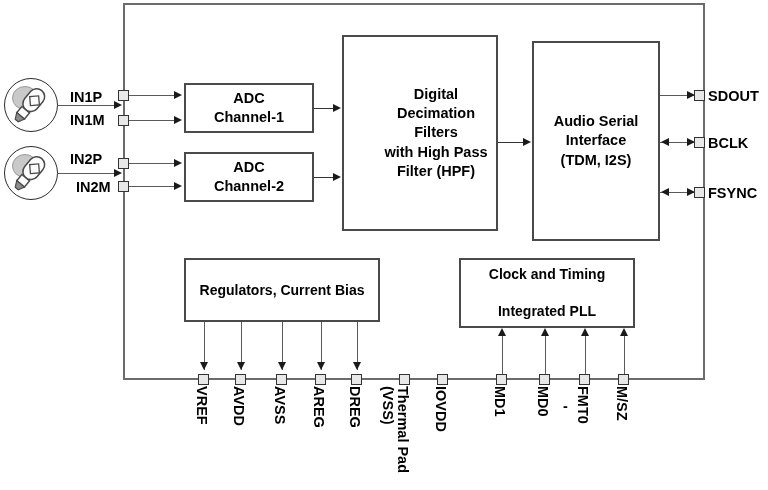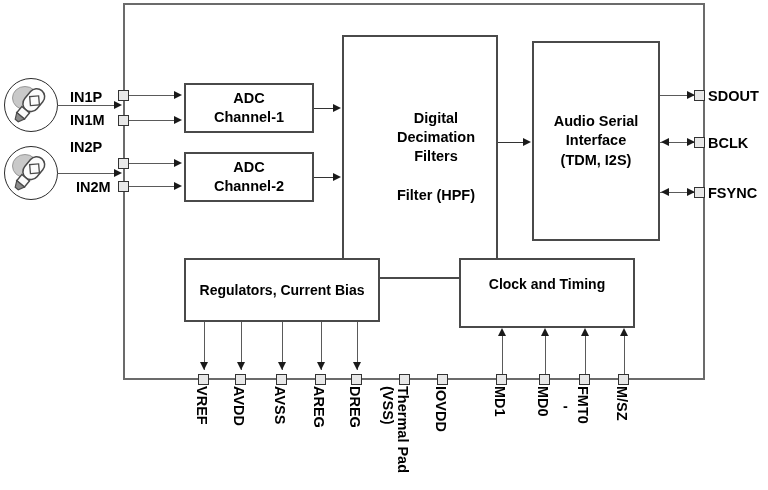--- a/index.html
+++ b/index.html
@@ -40,21 +40,21 @@
     justify-content: center;
     text-align: center;
     font-weight: bold;
     color: #000000;
     line-height: 1.32;
   }
   .block-text { display: block; padding: 0 4px; }
 
   #adc1 { left: 184px; top: 83px; width: 130px; height: 50px; font-size: 14.5px; }
   #adc2 { left: 184px; top: 152px; width: 130px; height: 50px; font-size: 14.5px; }
-  #ddf   { left: 342px; top: 35px; width: 156px; height: 244px; font-size: 14.5px; padding-left: 32px; }
+  #ddf   { left: 342px; top: 35px; width: 156px; height: 196px; font-size: 14.5px; padding-left: 32px; }
   #asi   { left: 532px; top: 41px; width: 128px; height: 200px; font-size: 14.5px; }
   #reg   { left: 184px; top: 258px; width: 196px; height: 64px; font-size: 14px; }
   #clk   { left: 459px; top: 258px; width: 176px; height: 70px; font-size: 14px; }
 
   
   .mic {
     position: absolute;
     width: 54px;
     height: 54px;
     border: 1.4px solid #2b2b2b;
@@ -164,21 +164,21 @@
   </div>
 
   <div class="hline" style="left:57px; top:105px; width:62px;"></div>
   <div class="arrow-r" style="left:114px; top:100.5px;"></div>
 
   <div class="hline" style="left:57px; top:173px; width:62px;"></div>
   <div class="arrow-r" style="left:114px; top:168.5px;"></div>
 
   <div class="pin-label" style="left:70px; top:89px;">IN1P</div>
   <div class="pin-label" style="left:70px; top:112px;">IN1M</div>
-  <div class="pin-label" style="left:70px; top:139px;">IN2P</div>
+  <div class="pin-label" style="left:70px; top:151px;">IN2P</div>
   <div class="pin-label" style="left:76px; top:179px;">IN2M</div>
 
   <div class="pad" style="left:118px; top:90px;"></div>
   <div class="pad" style="left:118px; top:115px;"></div>
   <div class="pad" style="left:118px; top:158px;"></div>
   <div class="pad" style="left:118px; top:181px;"></div>
 
   <div class="hline" style="left:129px; top:95px; width:47px;"></div>
   <div class="arrow-r" style="left:174px; top:91px;"></div>
   <div class="hline" style="left:129px; top:120px; width:47px;"></div>
@@ -207,21 +207,21 @@
   <div class="arrow-r" style="left:333px; top:104px;"></div>
 
   <div class="hline hline-dark" style="left:314px; top:177px; width:22px;"></div>
   <div class="arrow-r" style="left:333px; top:173px;"></div>
 
   <div class="block" id="ddf">
     <span class="block-text">
       <span>Digital</span><br>
       <span>Decimation</span><br>
       <span>Filters</span><br>
-      <br>
+      <span>with High Pass</span><br>
       <span>Filter (HPF)</span>
     </span>
   </div>
 
   <div class="hline hline-dark" style="left:498px; top:142px; width:28px;"></div>
   <div class="arrow-r" style="left:523px; top:138px;"></div>
 
   <div class="block" id="asi">
     <span class="block-text">
       <span>Audio Serial</span><br>
@@ -250,20 +250,21 @@
   <div class="block" id="reg">
     <span class="block-text">
       <span>Regulators, Current Bias</span><br>
     </span>
   </div>
 
   <div class="block" id="clk">
     <span class="block-text">
       <span>Clock and Timing</span><br>
       <br>
+      <span>Integrated PLL</span>
     </span>
   </div>
 
   <div class="vline" style="left:204px; top:322px; height:48px;"></div>
   <div class="arrow-d" style="left:199.5px; top:362px;"></div>
   <div class="pad" style="left:198px; top:374px;"></div>
   <div class="vlabel" style="left:210px; top:386px;">VREF</div>
 
   <div class="vline" style="left:241px; top:322px; height:48px;"></div>
   <div class="arrow-d" style="left:236.5px; top:362px;"></div>

